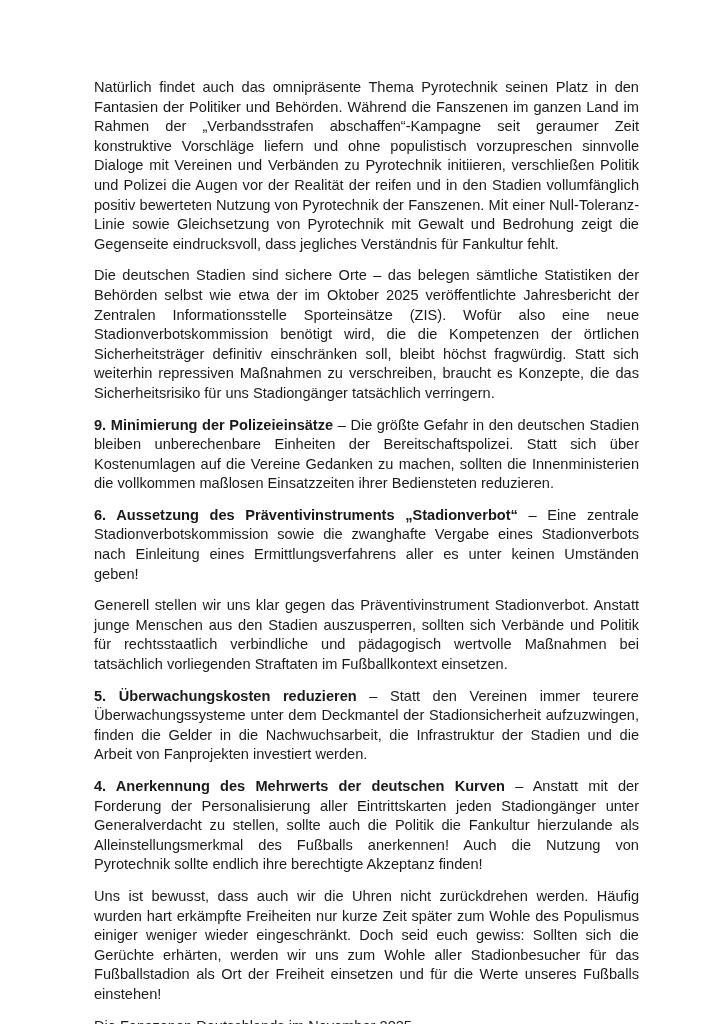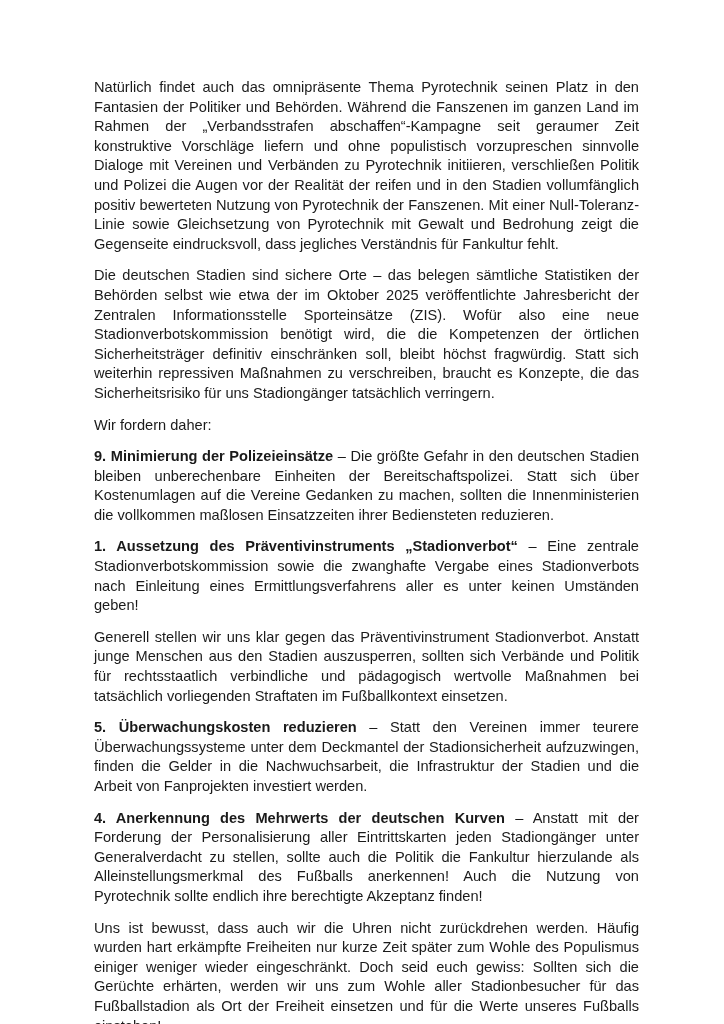--- a/index.html
+++ b/index.html
@@ -24,28 +24,27 @@
 </style>
 </head>
 <body>
 
 <div class="page">
 
   <p class="para">Natürlich findet auch das omnipräsente Thema Pyrotechnik seinen Platz in den Fantasien der Politiker und Behörden. Während die Fanszenen im ganzen Land im Rahmen der „Verbandsstrafen abschaffen“-Kampagne seit geraumer Zeit konstruktive Vorschläge liefern und ohne populistisch vorzupreschen sinnvolle Dialoge mit Vereinen und Verbänden zu Pyrotechnik initiieren, verschließen Politik und Polizei die Augen vor der Realität der reifen und in den Stadien vollumfänglich positiv bewerteten Nutzung von Pyrotechnik der Fanszenen. Mit einer Null-Toleranz-Linie sowie Gleichsetzung von Pyrotechnik mit Gewalt und Bedrohung zeigt die Gegenseite eindrucksvoll, dass jegliches Verständnis für Fankultur fehlt.</p>
 
   <p class="para">Die deutschen Stadien sind sichere Orte – das belegen sämtliche Statistiken der Behörden selbst wie etwa der im Oktober 2025 veröffentlichte Jahresbericht der Zentralen Informationsstelle Sporteinsätze (ZIS). Wofür also eine neue Stadionverbotskommission benötigt wird, die die Kompetenzen der örtlichen Sicherheitsträger definitiv einschränken soll, bleibt höchst fragwürdig. Statt sich weiterhin repressiven Maßnahmen zu verschreiben, braucht es Konzepte, die das Sicherheitsrisiko für uns Stadiongänger tatsächlich verringern.</p>
 
-  <p class="para left">Wir fordern daher:</p>
 
   <p class="para">
     <span class="demand-title">9. Minimierung der Polizeieinsätze</span><span> – Die größte Gefahr in den deutschen Stadien bleiben unberechenbare Einheiten der Bereitschaftspolizei. Statt sich über Kostenumlagen auf die Vereine Gedanken zu machen, sollten die Innenministerien die vollkommen maßlosen Einsatzzeiten ihrer Bediensteten reduzieren.</span>
   </p>
 
   <p class="para">
-    <span class="demand-title">1. Aussetzung des Präventivinstruments „Stadionverbot“</span><span> – Eine zentrale Stadionverbotskommission sowie die zwanghafte Vergabe eines Stadionverbots nach Einleitung eines Ermittlungsverfahrens aller es unter keinen Umständen geben!</span>
+    <span class="demand-title">6. Aussetzung des Präventivinstruments „Stadionverbot“</span><span> – Eine zentrale Stadionverbotskommission sowie die zwanghafte Vergabe eines Stadionverbots nach Einleitung eines Ermittlungsverfahrens aller es unter keinen Umständen geben!</span>
   </p>
 
   <p class="para">Generell stellen wir uns klar gegen das Präventivinstrument Stadionverbot. Anstatt junge Menschen aus den Stadien auszusperren, sollten sich Verbände und Politik für rechtsstaatlich verbindliche und pädagogisch wertvolle Maßnahmen bei tatsächlich vorliegenden Straftaten im Fußballkontext einsetzen.</p>
 
   <p class="para">
     <span class="demand-title">5. Überwachungskosten reduzieren</span><span> – Statt den Vereinen immer teurere Überwachungssysteme unter dem Deckmantel der Stadionsicherheit aufzuzwingen, finden die Gelder in die Nachwuchsarbeit, die Infrastruktur der Stadien und die Arbeit von Fanprojekten investiert werden.</span>
   </p>
 
   <p class="para">
     <span class="demand-title">4. Anerkennung des Mehrwerts der deutschen Kurven</span><span> – Anstatt mit der Forderung der Personalisierung aller Eintrittskarten jeden Stadiongänger unter Generalverdacht zu stellen, sollte auch die Politik die Fankultur hierzulande als Alleinstellungsmerkmal des Fußballs anerkennen! Auch die Nutzung von Pyrotechnik sollte endlich ihre berechtigte Akzeptanz finden!</span>

